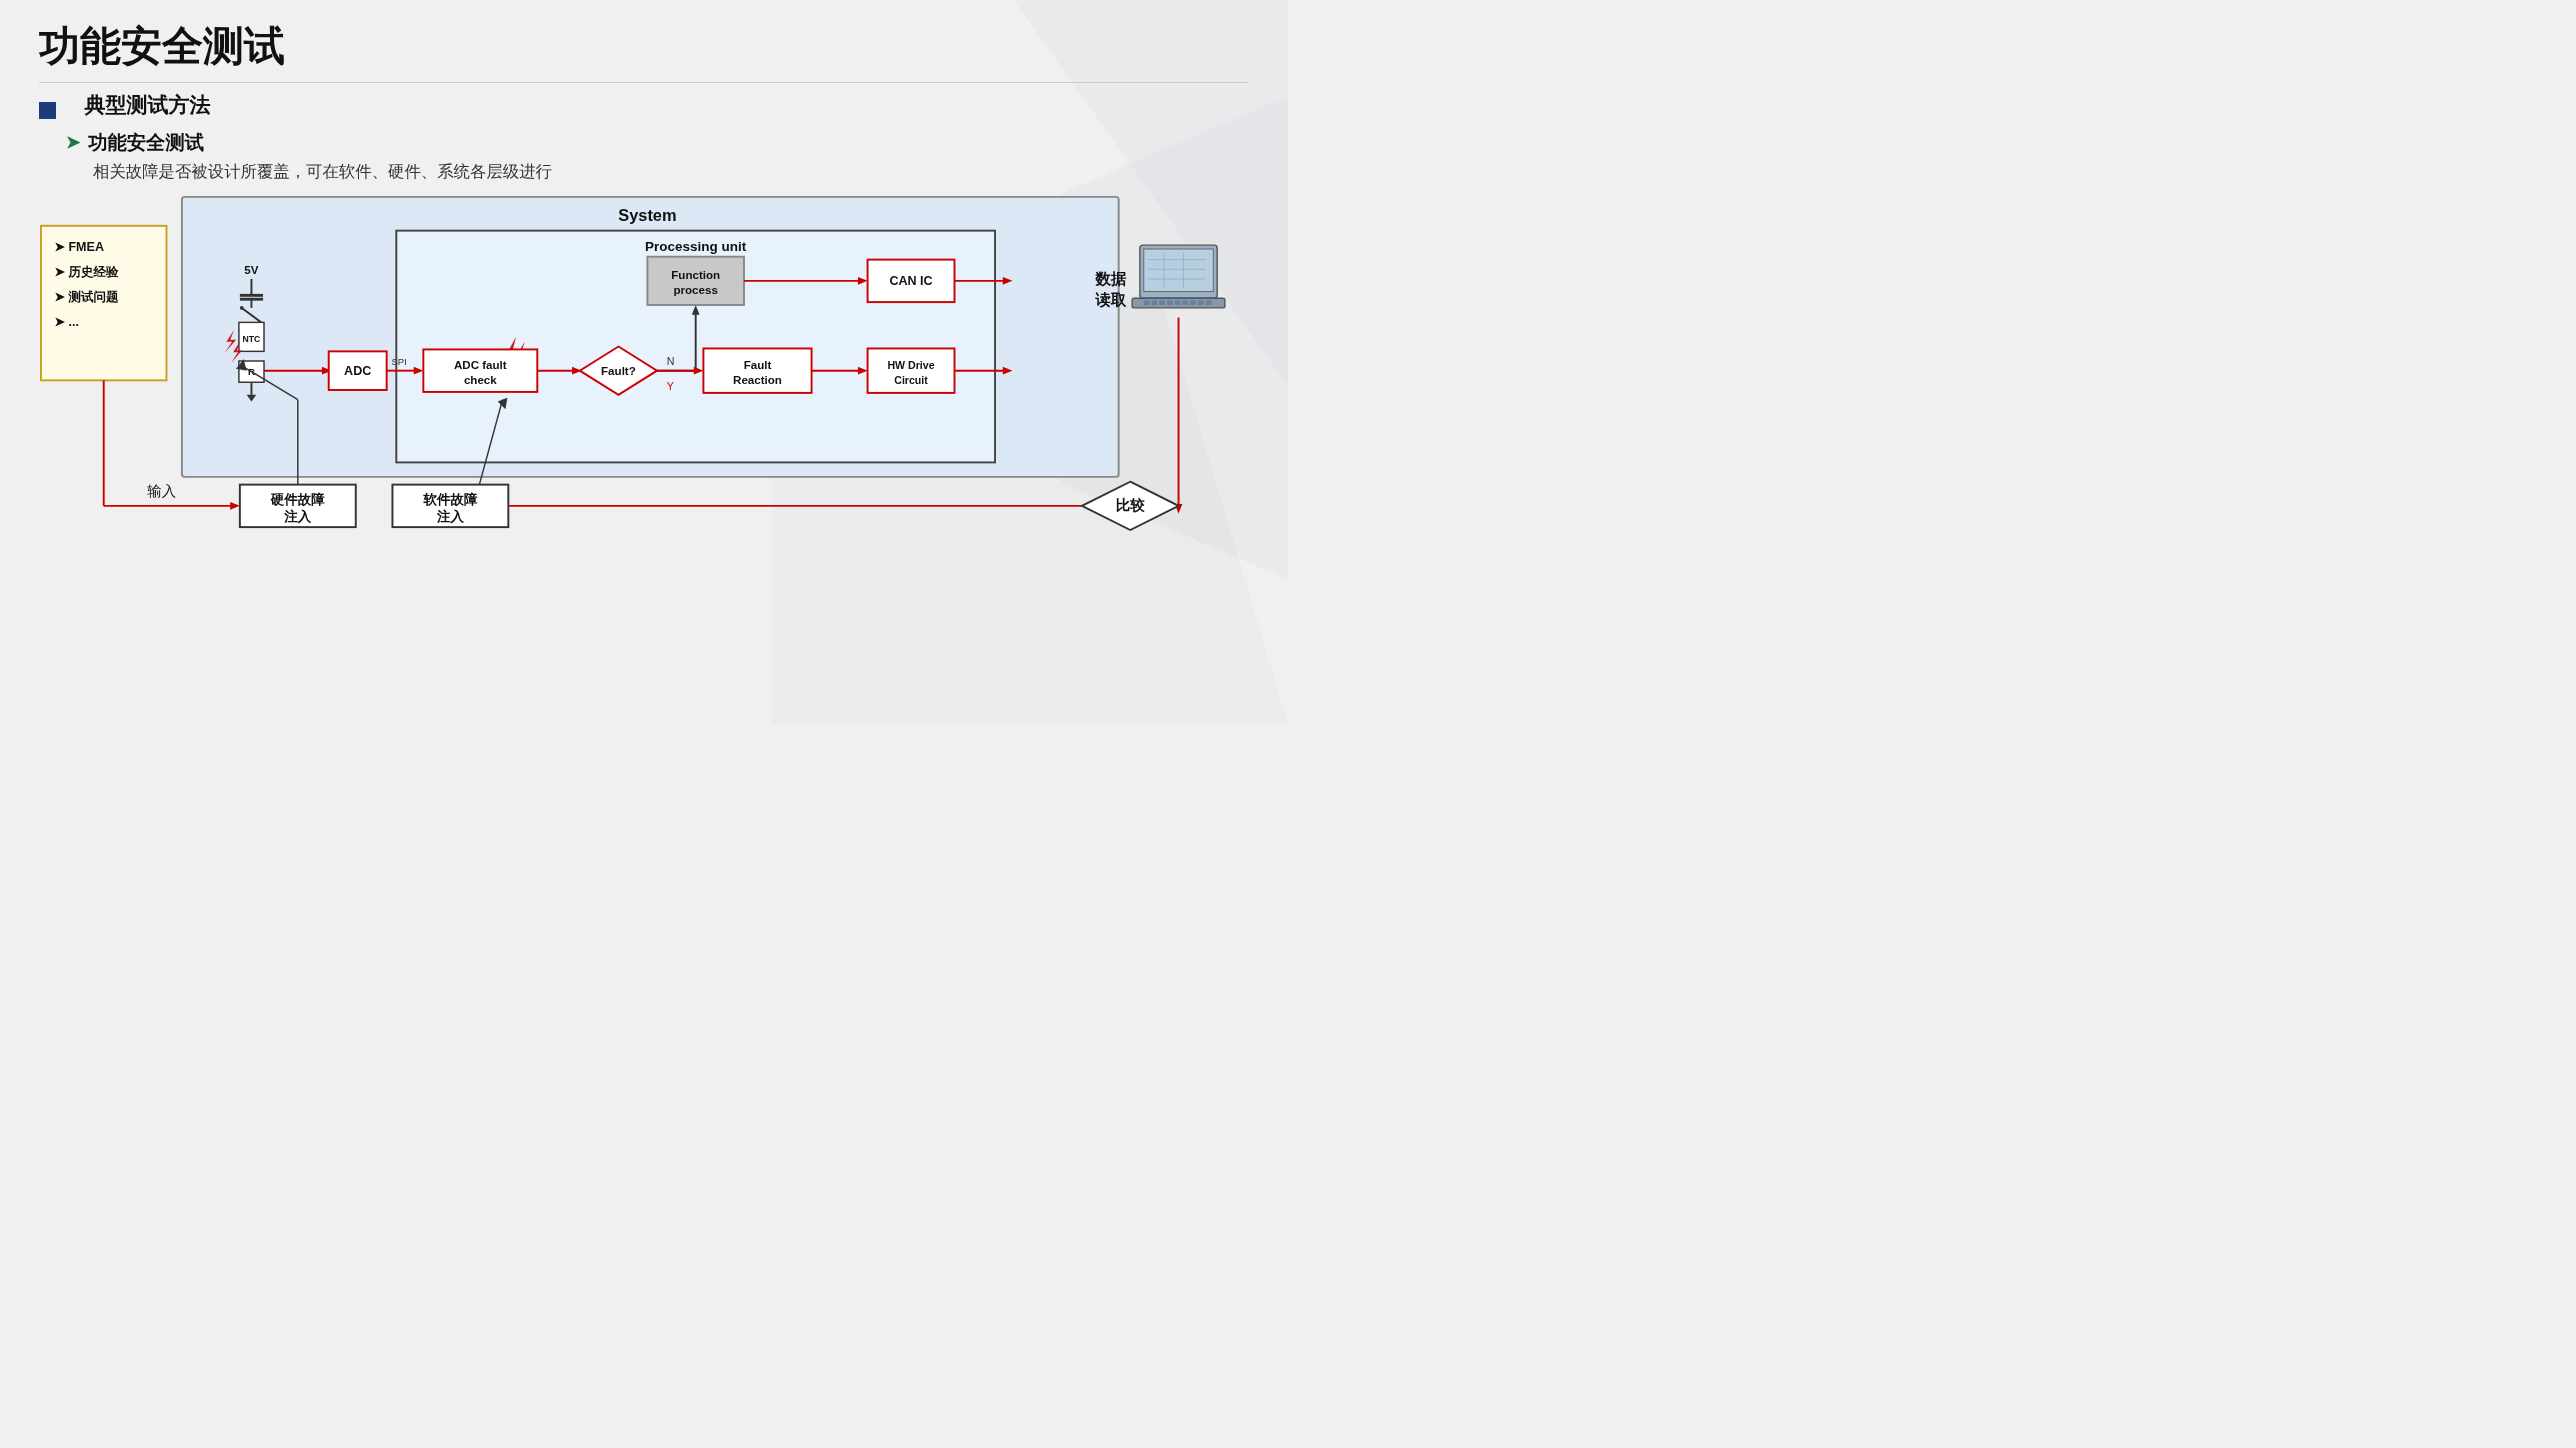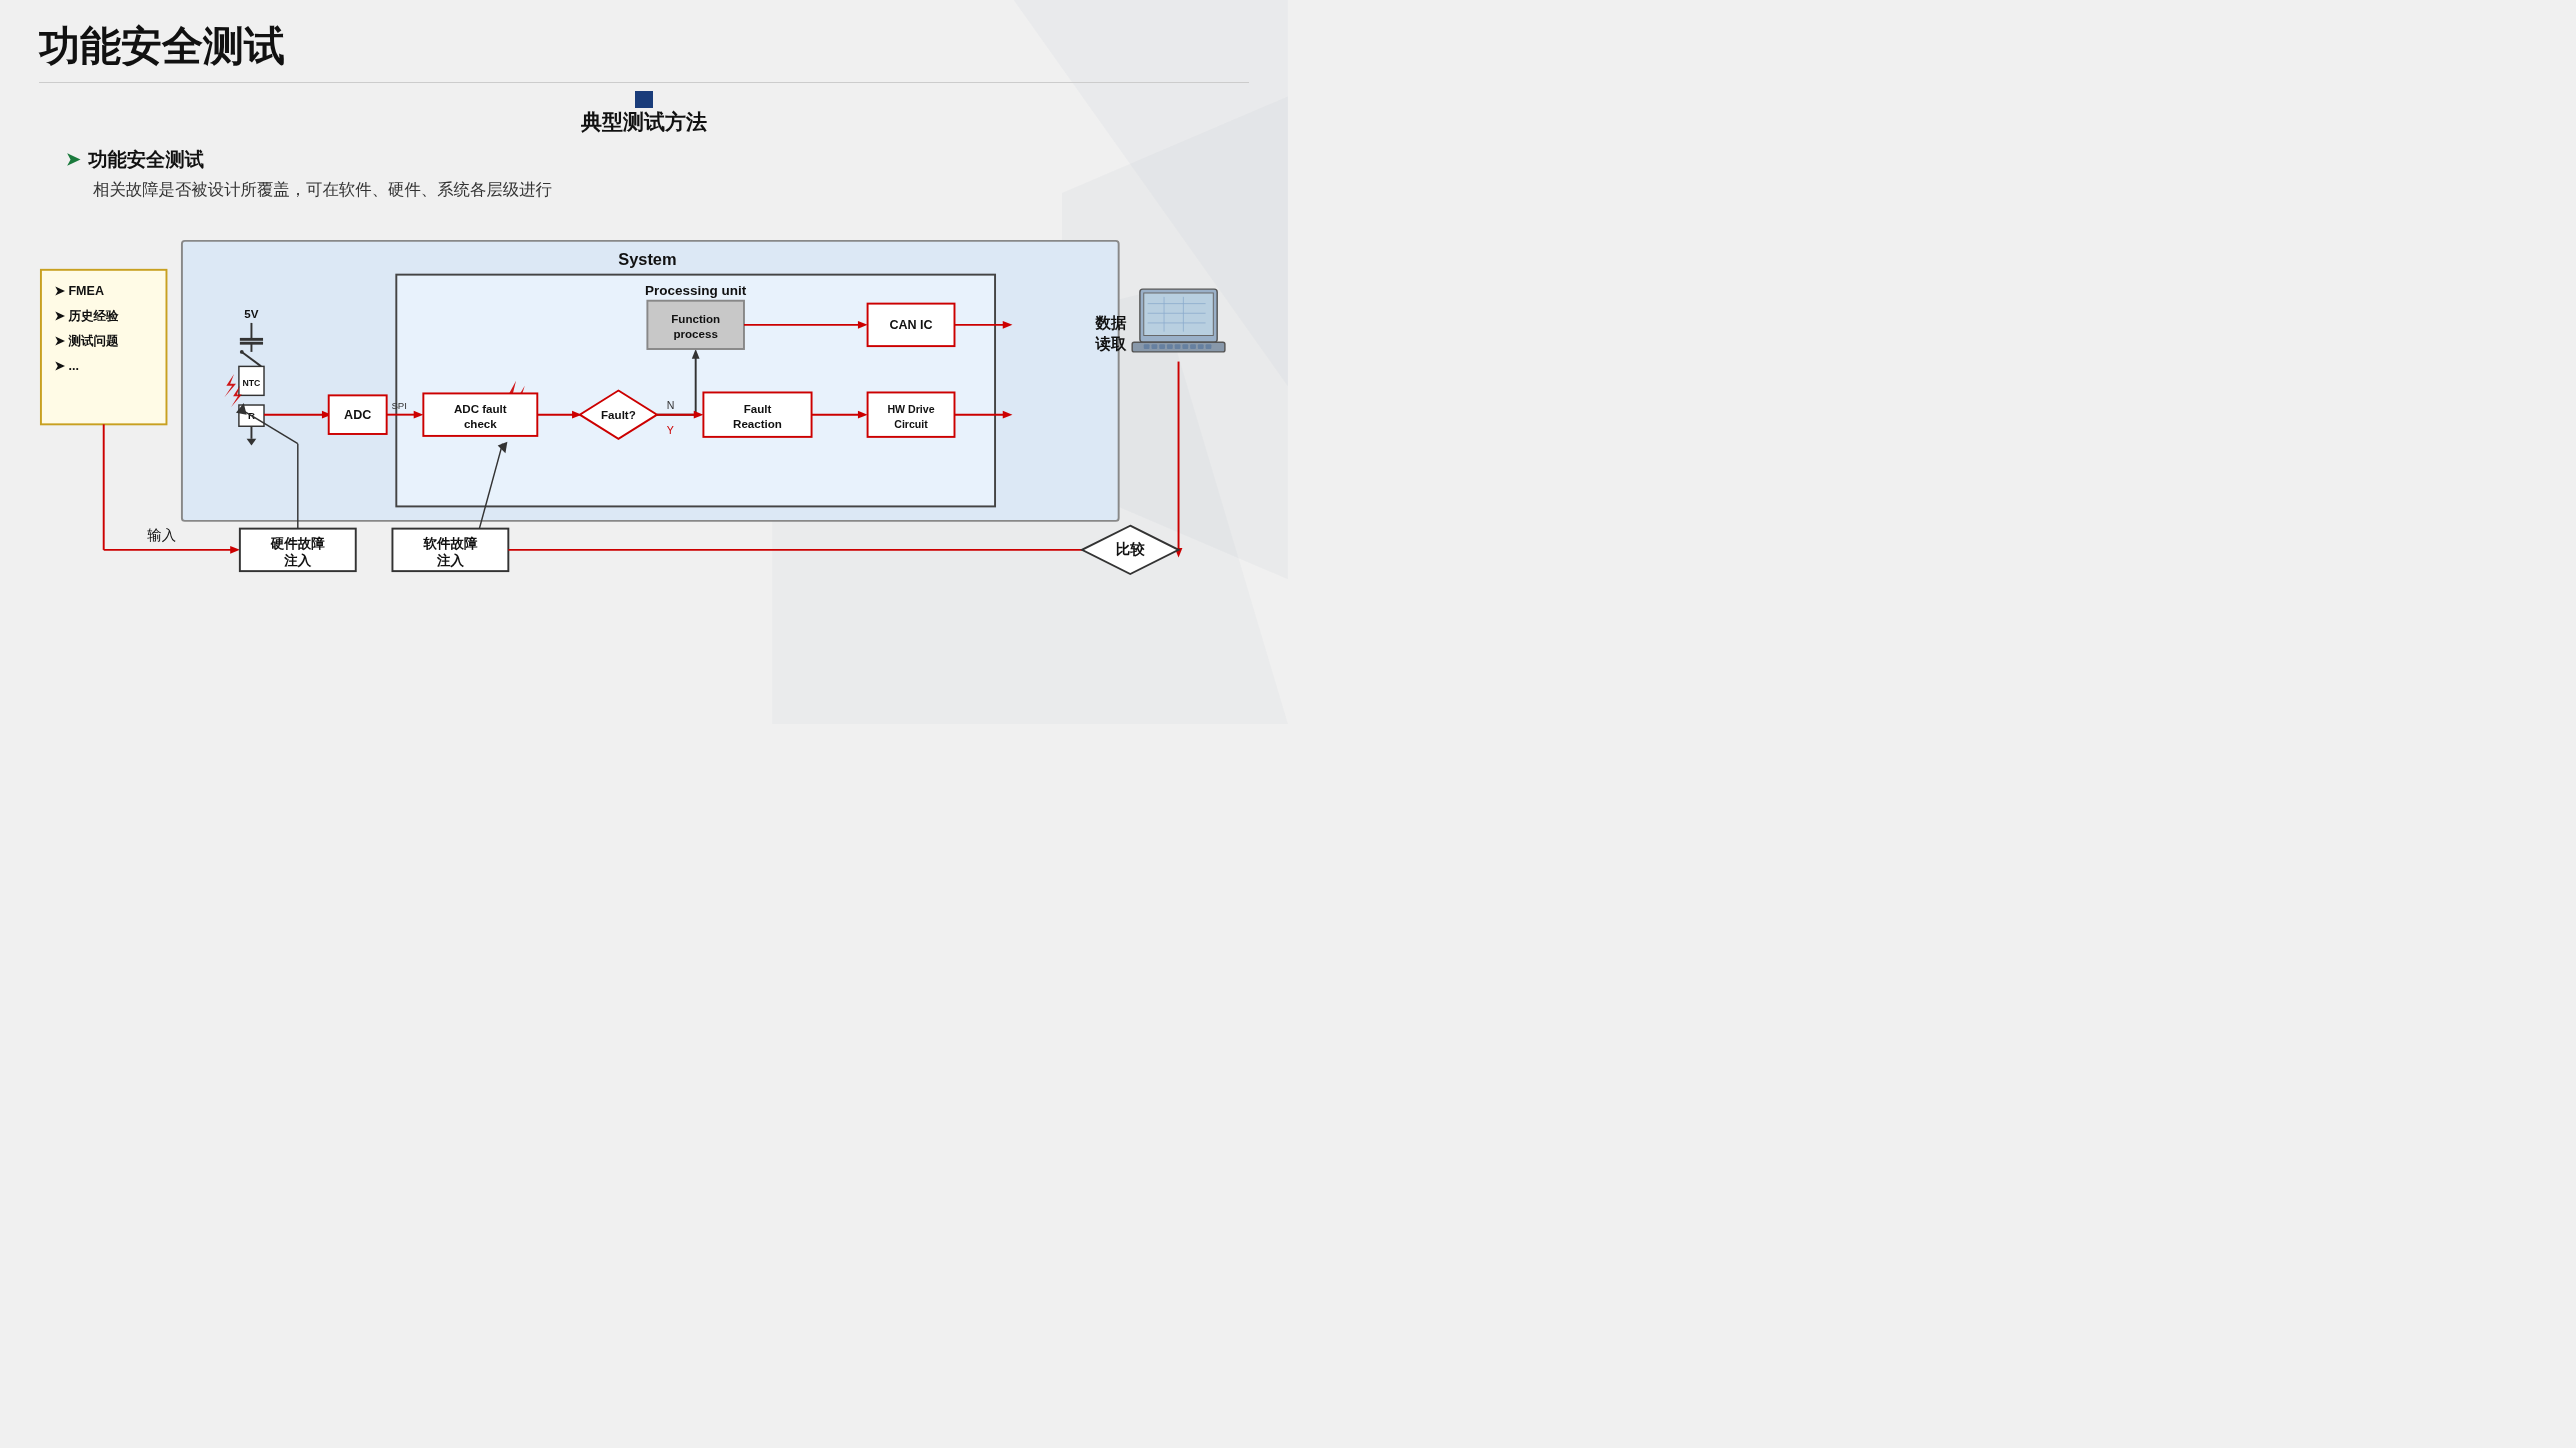--- a/index.html
+++ b/index.html
@@ -33,27 +33,26 @@
       font-weight: 900;
       color: #111;
       padding-bottom: 7.7px;
       border-bottom: 1.9px solid #ccc;
       margin-bottom: 8px;
     }
 
     
     .section-heading {
       display: flex;
-      align-items: center;
-      gap: 0;
+      align-items: flex-end;
+      gap: 28px;
       font-size: 21px;
       font-weight: 800;
       color: #111;
       margin-bottom: 9.7px;
-      flex-direction: column;
     }
     .blue-square {
       width: 17.4px;
       height: 17.4px;
       background: #1a3c7a;
       flex-shrink: 0;
     }
 
     
     .sub-heading {
@@ -68,21 +67,21 @@
     }
     .arrow-right {
       color: #1a7a3c;
       font-size: 17.4px;
     }
 
     .description-text {
       font-size: 16.4px;
       color: #333;
       margin-left: 54px;
-      margin-bottom: 30px;
+      margin-bottom: 4px;
     }
   </style>
 </head>
 <body>
 
 <div class="bg-decoration">
   <svg width="1288" height="724" style="position:absolute;top:0;left:0;" viewBox="0 0 1334 750">
 
     <polygon points="900,0 1334,0 1334,400 1050,0" fill="#c0c8d8" opacity="0.15"></polygon>
     <polygon points="1100,200 1334,100 1334,600 1100,500" fill="#b0b8c8" opacity="0.1"></polygon>

